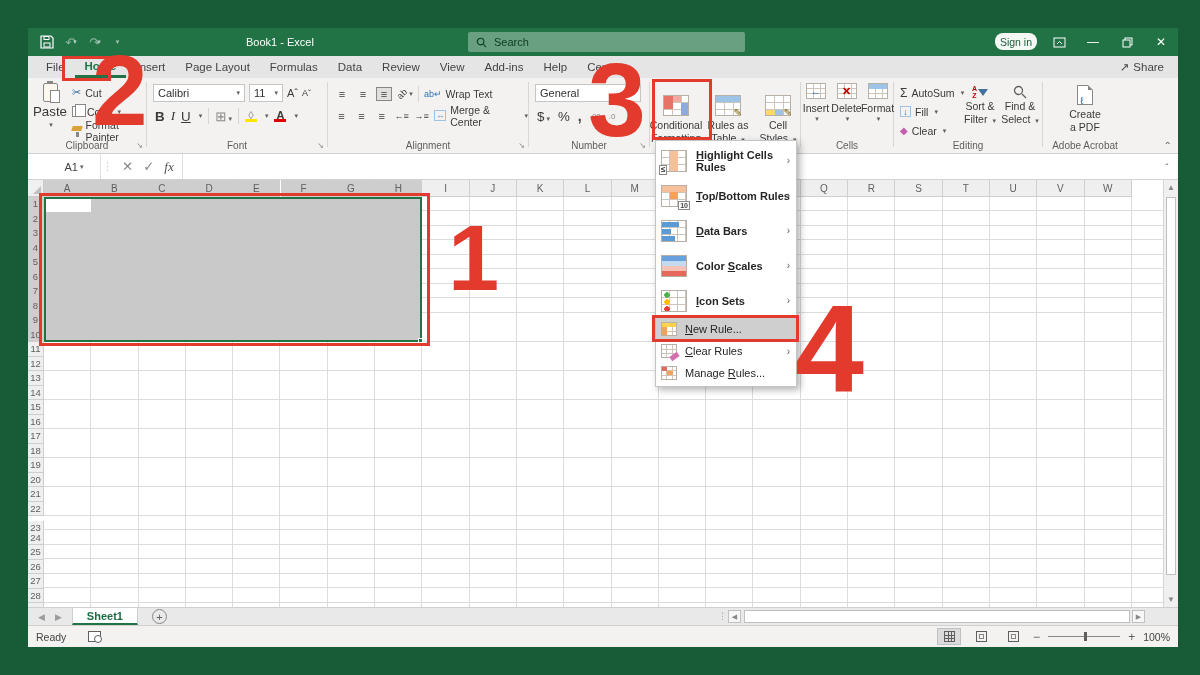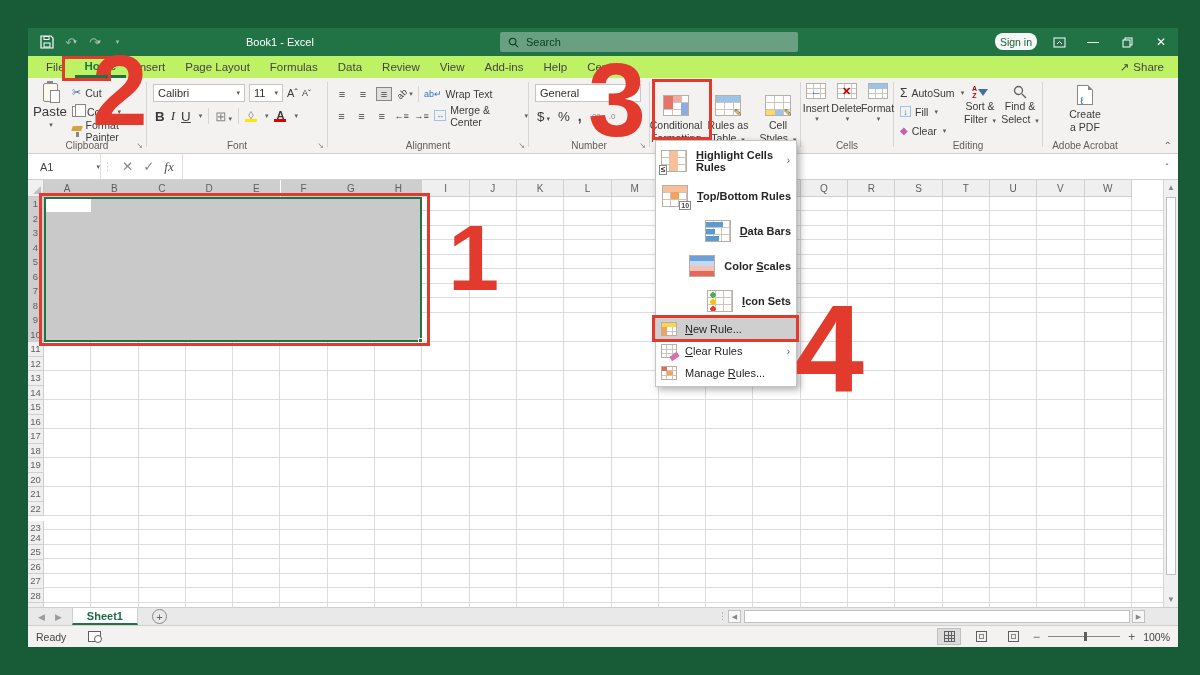--- a/index.html
+++ b/index.html
@@ -10,28 +10,28 @@
   
   #win{position:absolute;left:28px;top:28px;width:1150px;height:619px;background:#fff;display:flex;flex-direction:column;}
 
   
   .titlebar{height:28px;background:#217346;display:flex;align-items:center;color:#fff;font-size:11px;position:relative;flex:0 0 28px;}
   .qat{display:flex;align-items:center;gap:2px;padding-left:8px;}
   .qat .qbtn{width:22px;height:20px;display:flex;align-items:center;justify-content:center;color:#fff;font-size:13px;}
   .qat .dim{color:rgba(255,255,255,.45);}
   .qat .tinycaret{font-size:7px;margin-left:-3px;color:rgba(255,255,255,.55);}
   .wtitle{position:absolute;left:218px;top:0;height:28px;display:flex;align-items:center;font-size:11px;color:#fff;}
-  .searchbox{position:absolute;left:440px;top:4px;width:298px;height:20px;background:rgba(255,255,255,.32);
-    border-radius:2px;display:flex;align-items:center;padding:0 8px;color:#0e3a24;font-size:11px;gap:7px;margin-left:32px;}
+  .searchbox{position:absolute;left:440px;top:4px;width:277px;height:20px;background:rgba(255,255,255,.32);
+    border-radius:2px;display:flex;align-items:center;padding:0 8px;color:#0e3a24;font-size:11px;gap:7px;}
   .signin{position:absolute;left:967px;top:5px;width:42px;height:17px;background:#f4f8f5;color:#1e5c38;
     font-size:10.5px;display:flex;align-items:center;justify-content:center;border-radius:8px;}
   .wctl{position:absolute;top:0;height:28px;width:30px;display:flex;align-items:center;justify-content:center;color:#fff;font-size:12px;}
 
   
-  .menubar{height:22px;background:#bef264;display:flex;align-items:stretch;font-size:11.5px;color:#444;flex:0 0 22px;position:relative;}
+  .menubar{height:22px;background:#e5e5e5;display:flex;align-items:stretch;font-size:11.5px;color:#444;flex:0 0 22px;position:relative;}
   .tabs{display:flex;padding-left:8px;}
   .tab{padding:0 10px;display:flex;align-items:center;cursor:default;}
   .tab.active{color:#217346;font-weight:bold;border-bottom:3px solid #217346;padding-bottom:0;}
   .sharebtn{position:absolute;right:14px;top:0;height:22px;display:flex;align-items:center;gap:4px;color:#444;}
 
   
   .ribbon{height:76px;background:#f3f2f1;border-bottom:1px solid #d2d0ce;position:relative;display:flex;flex:0 0 76px;font-size:10.5px;color:#3b3a39;}
   .rgroup{position:relative;height:100%;flex:0 0 auto;}
   .vdiv{width:1px;background:#d8d6d4;margin:4px 0 6px 0;flex:0 0 1px;}
   .glabel{position:absolute;bottom:2px;left:0;right:0;text-align:center;font-size:10px;color:#605e5c;}
@@ -102,21 +102,21 @@
   
   .g-acro{width:84px;}
   .pdfico{width:16px;height:20px;border:1.5px solid #8a8886;background:#fff;position:relative;margin-bottom:2px;}
   .pdfico:before{content:"";position:absolute;right:-1px;top:-1px;border-left:5px solid #8a8886;border-top:5px solid #f3f2f1;}
   .pdfico:after{content:"\2113";position:absolute;left:2px;bottom:-2px;color:#2e75b6;font-size:10px;}
 
   .collapse{position:absolute;right:6px;bottom:2px;color:#605e5c;font-size:10px;}
 
   
   .fbar{height:26px;background:#fff;border-bottom:1px solid #d4d2cf;display:flex;align-items:stretch;flex:0 0 26px;font-size:11px;color:#444;}
-  .namebox{width:72px;display:flex;align-items:center;padding-left:12px;justify-content:space-between;}
+  .namebox{width:72px;display:flex;align-items:center;padding-left:20px;justify-content:center;}
   .fdots{width:14px;display:flex;align-items:center;justify-content:center;color:#c8c6c4;border-left:1px solid #e1dfdd;}
   .fbtns{display:flex;align-items:center;gap:10px;padding:0 8px;color:#8a8886;border-right:1px solid #e1dfdd;}
   .fxg{font-style:italic;color:#555;font-family:"Liberation Serif",serif;}
   .finput{flex:1;}
   .fchev{width:22px;display:flex;align-items:center;justify-content:center;color:#605e5c;font-size:9px;}
 
   
   .gridarea{position:relative;flex:1 1 auto;background:#fff;overflow:hidden;}
   .corner{position:absolute;left:0;top:0;width:16px;height:17px;background:#f0f0f0;border-right:1px solid #c8c8c8;border-bottom:1px solid #c8c8c8;}
   .corner:after{content:"";position:absolute;right:2px;bottom:2px;border-left:8px solid transparent;border-bottom:8px solid #c0c0c0;}
@@ -135,21 +135,21 @@
   .a1cell{position:absolute;left:0;top:0;width:45px;height:12.5px;background:#fff;}
   .fillhandle{position:absolute;right:-3px;bottom:-3px;width:5px;height:5px;background:#217346;border:1px solid #fff;}
   .vscroll{position:absolute;right:0;top:0;width:15px;bottom:0;background:#f0f0f0;border-left:1px solid #d6d6d6;}
   .vscroll .arr{position:absolute;left:0;right:0;height:15px;display:flex;align-items:center;justify-content:center;color:#8a8886;font-size:8px;}
   .vthumb{position:absolute;left:2px;right:2px;top:17px;bottom:32px;background:#fff;border:1px solid #c0c0c0;}
 
   
   .cfmenu{position:absolute;left:627px;top:112px;width:142px;background:#fff;border:1px solid #c5c5c5;
     box-shadow:3px 3px 7px rgba(0,0,0,.3);z-index:50;padding:2px 0;}
   .mitem{display:flex;align-items:center;padding:0 5px;position:relative;color:#262626;font-size:11px;}
-  .mitem.large{height:35px;font-weight:bold;justify-content:flex-end;}
+  .mitem.large{height:35px;font-weight:bold;}
   .mitem.small{height:22px;}
   .mitem.hl{background:#cfcfcf;}
   .marrow{position:absolute;right:6px;color:#5f5f5f;font-weight:normal;font-size:10px;}
   .mico{width:26px;height:22px;border:1px solid #b8b0a6;background:#fff;position:relative;margin-right:9px;flex:0 0 26px;
     background-image:repeating-linear-gradient(to bottom,transparent 0 6px,#cdc5ba 6px 7px),repeating-linear-gradient(to right,transparent 0 7px,#cdc5ba 7px 8px);}
   .mico.smico{width:16px;height:14px;flex:0 0 16px;margin-right:8px;
     background-image:repeating-linear-gradient(to bottom,transparent 0 3.5px,#cdc5ba 3.5px 4.5px),repeating-linear-gradient(to right,transparent 0 4.5px,#cdc5ba 4.5px 5.5px);}
   .mico i{position:absolute;inset:0;}
   .i-highlight-cells-rules i{background:linear-gradient(#f6c09a,#f6c09a) 8px 0/8px 100% no-repeat;}
   .i-highlight-cells-rules:after{content:"\2264";position:absolute;left:-3px;bottom:-4px;background:#fff;border:1px solid #8a8886;font-size:8px;line-height:1;padding:0 1px;}

